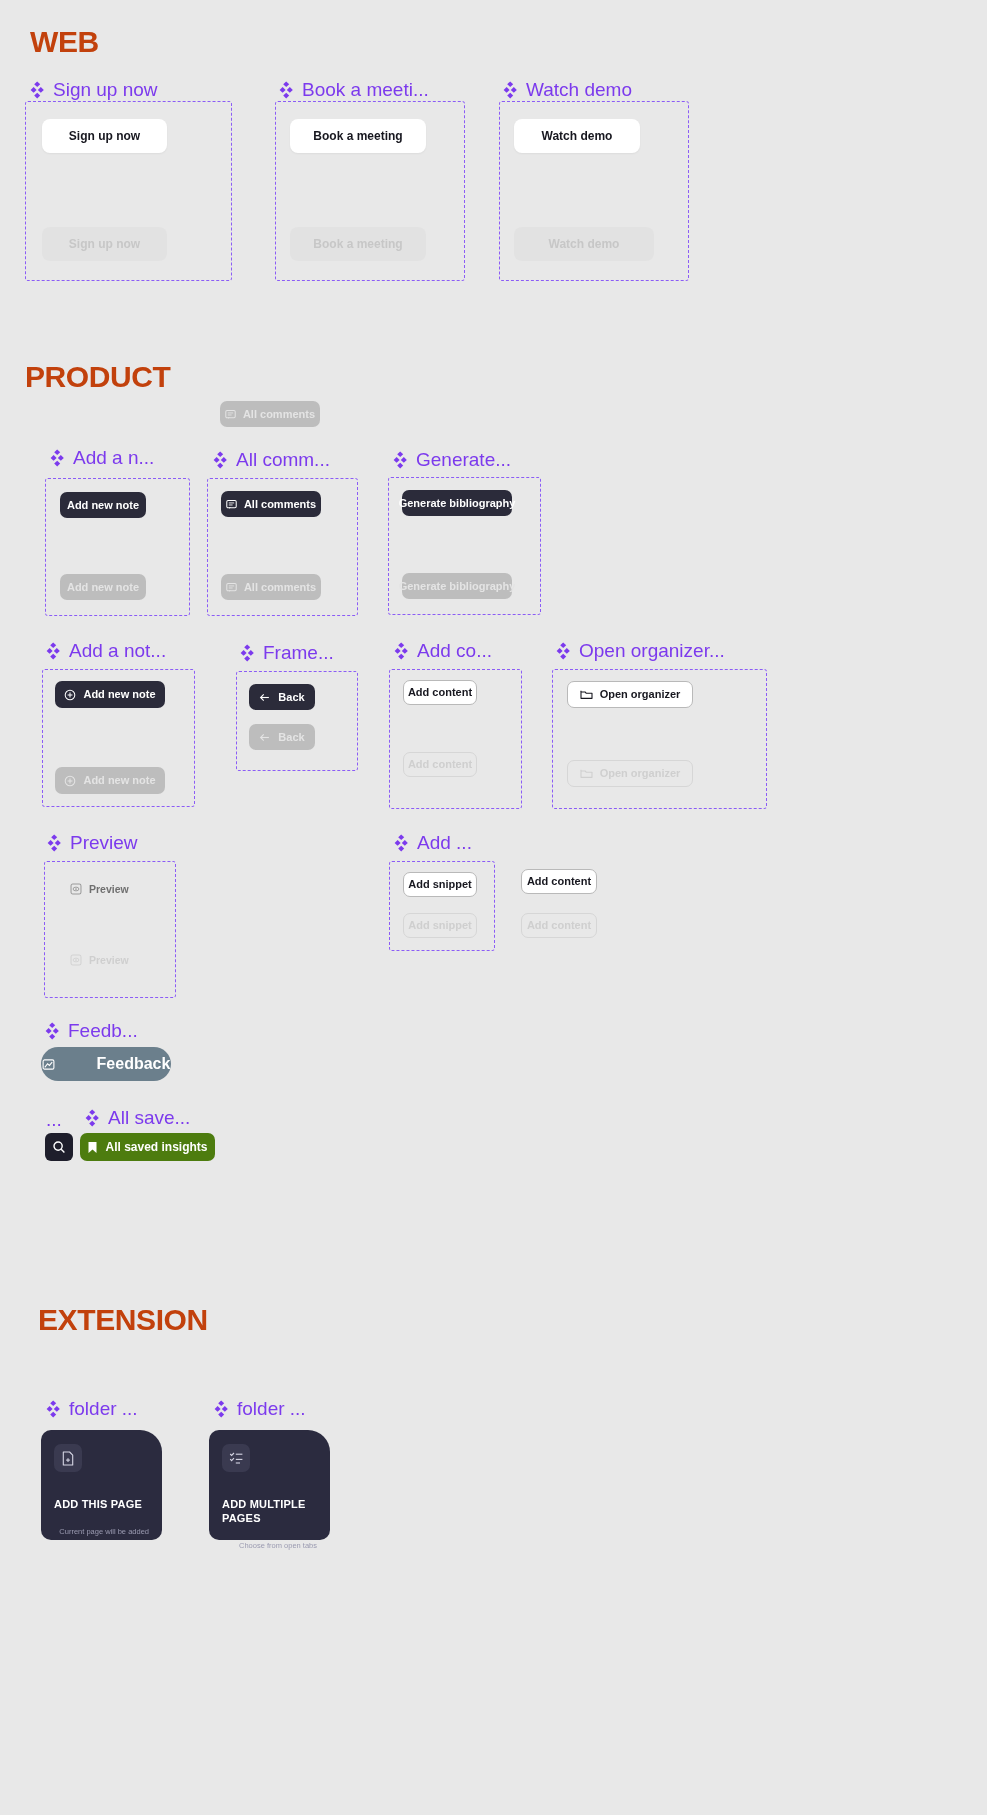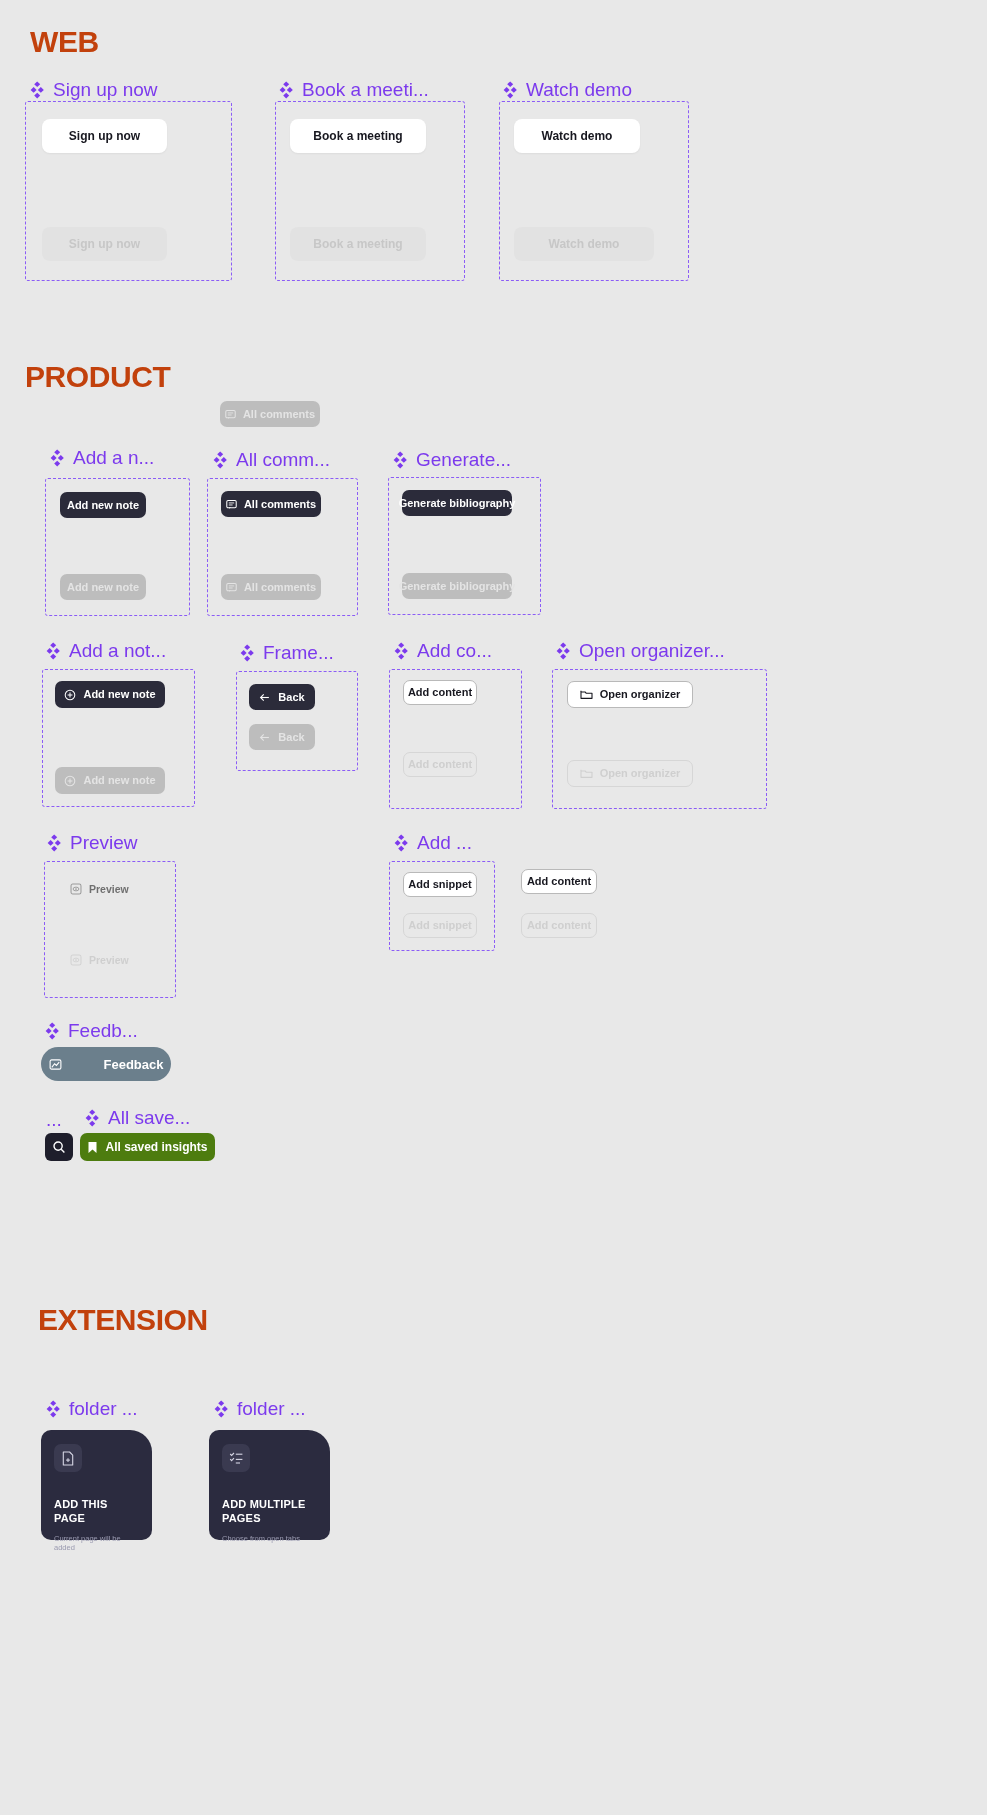--- a/index.html
+++ b/index.html
@@ -105,21 +105,21 @@
     font-weight:bold;
     border:1px solid #d6d6d6;
     border-radius:7px;
     font-size:11px;
   }
   .btn-slate{
     background:#6b7f8c;
     color:#ffffff;
     font-weight:bold;
     border-radius:20px;
-    font-size:13px;
+    font-size:16px;
     gap:42px;
   }
   .btn-square-dark{
     background:#1e1e2b;
     color:#fff;
     border-radius:6px;
   }
   .btn-dark-pill{
     background:#4d7c0f;
     color:#fff;
@@ -148,22 +148,23 @@
   .ext-title{
     font-size:11px;
     font-weight:bold;
     line-height:1.25;
     letter-spacing:.2px;
     text-transform:uppercase;
   }
   .ext-sub{
     font-size:7.5px;
     color:#9a9ab0;
-    margin-top:8px;
+    margin-top:15px;
     line-height:1.2;
+    text-align:right;
   }
   .ellipsis-dots{
     position:absolute;
     color:#7c3aed;
     font-size:19px;
     line-height:1;
   }
 </style>
 </head>
 <body>
@@ -483,21 +484,21 @@
 
   <div class="comp-label" style="left:44px; top:1399px;">
     <svg class="diamond-icon" viewBox="0 0 18 18">
       <path d="M6.2 3.2 L9.2 0.4 L12.2 3.2 L9.2 6.0 Z" fill="#7c3aed"></path>
         <path d="M2.6 8.9 L5.6 6.1 L8.6 8.9 L5.6 11.7 Z" fill="#7c3aed"></path>
         <path d="M9.8 8.9 L12.8 6.1 L15.8 8.9 L12.8 11.7 Z" fill="#7c3aed"></path>
         <path d="M6.2 14.6 L9.2 11.8 L12.2 14.6 L9.2 17.4 Z" fill="#7c3aed"></path>
     </svg>
     <span class="lbl-text">folder ...</span>
   </div>
-  <div class="ext-card" style="left:41px; top:1430px; width:111px; height:110px;">
+  <div class="ext-card" style="left:41px; top:1430px; width:121px; height:110px;">
     <div class="ext-icon-box">
       <svg width="14" height="15" viewBox="0 0 14 15">
           <path d="M2.3 1 L8.6 1 L11.7 4.2 L11.7 14 L2.3 14 Z" fill="none" stroke="#d6d6e4" stroke-width="1.1" stroke-linejoin="round"></path>
           <line x1="7" y1="7.2" x2="7" y2="11" stroke="#d6d6e4" stroke-width="1.1"></line>
           <line x1="5.1" y1="9.1" x2="8.9" y2="9.1" stroke="#d6d6e4" stroke-width="1.1"></line>
         </svg>
     </div>
     <div class="ext-title">ADD THIS PAGE</div>
     <div class="ext-sub">Current page will be added</div>
   </div>

